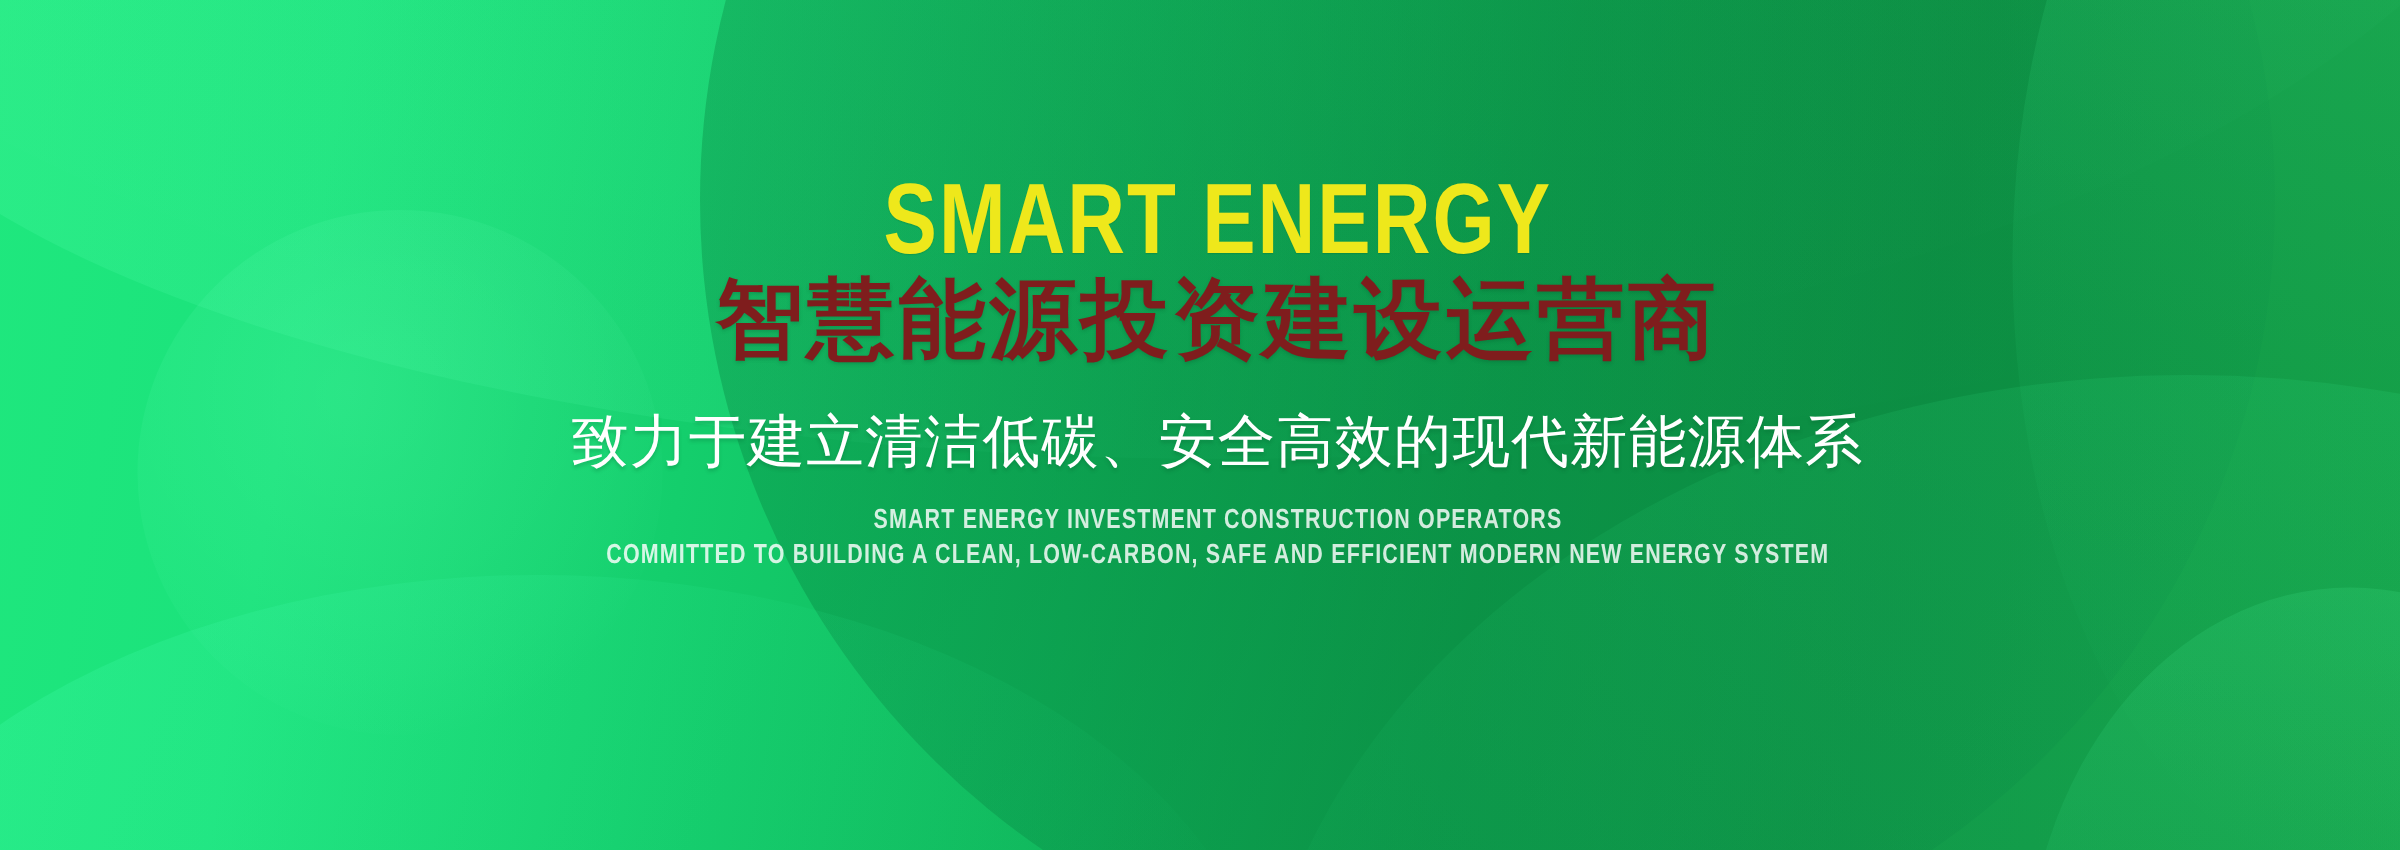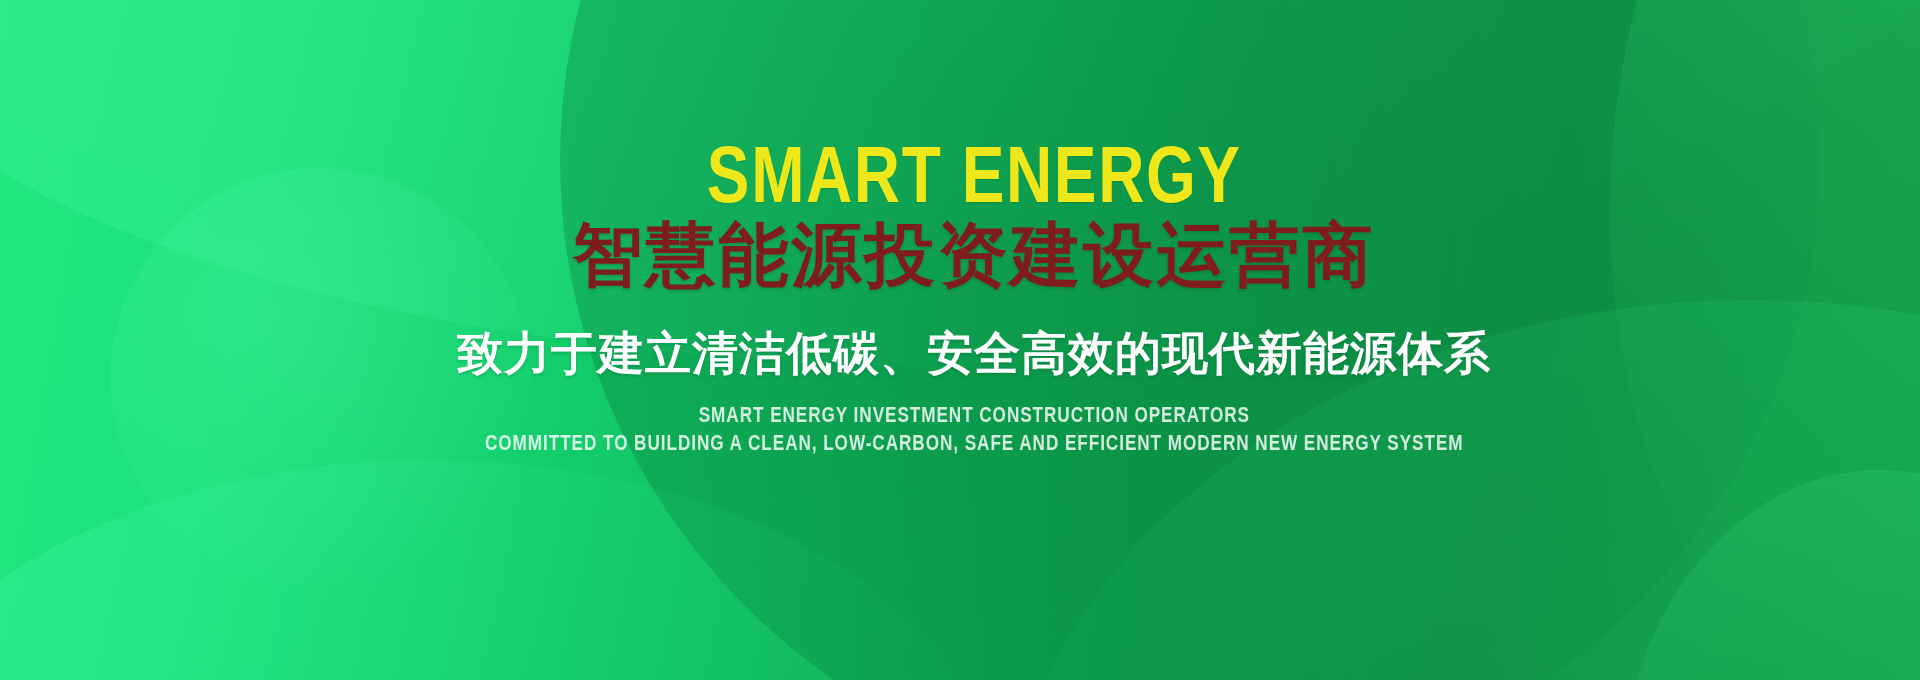--- a/index.html
+++ b/index.html
@@ -157,21 +157,21 @@
     color: #7f1d1d;
     white-space: nowrap;
     text-shadow: 0 2px 3px rgba(0,70,35,0.22);
   }
 
   .subtitle-cn {
     margin-top: 40px;
     font-family: "DejaVu Sans", "Liberation Sans", sans-serif;
     font-size: 46px;
     line-height: 1.0;
-    font-weight: 700;
+    font-weight: 400;
     letter-spacing: 1px;
     color: #FFFFFF;
     white-space: nowrap;
     text-shadow: 0 2px 3px rgba(0,70,35,0.20);
   }
 
   .sub-en {
     font-family: "Liberation Sans Narrow", "Liberation Sans", sans-serif;
     font-size: 22px;
     line-height: 1.18;

